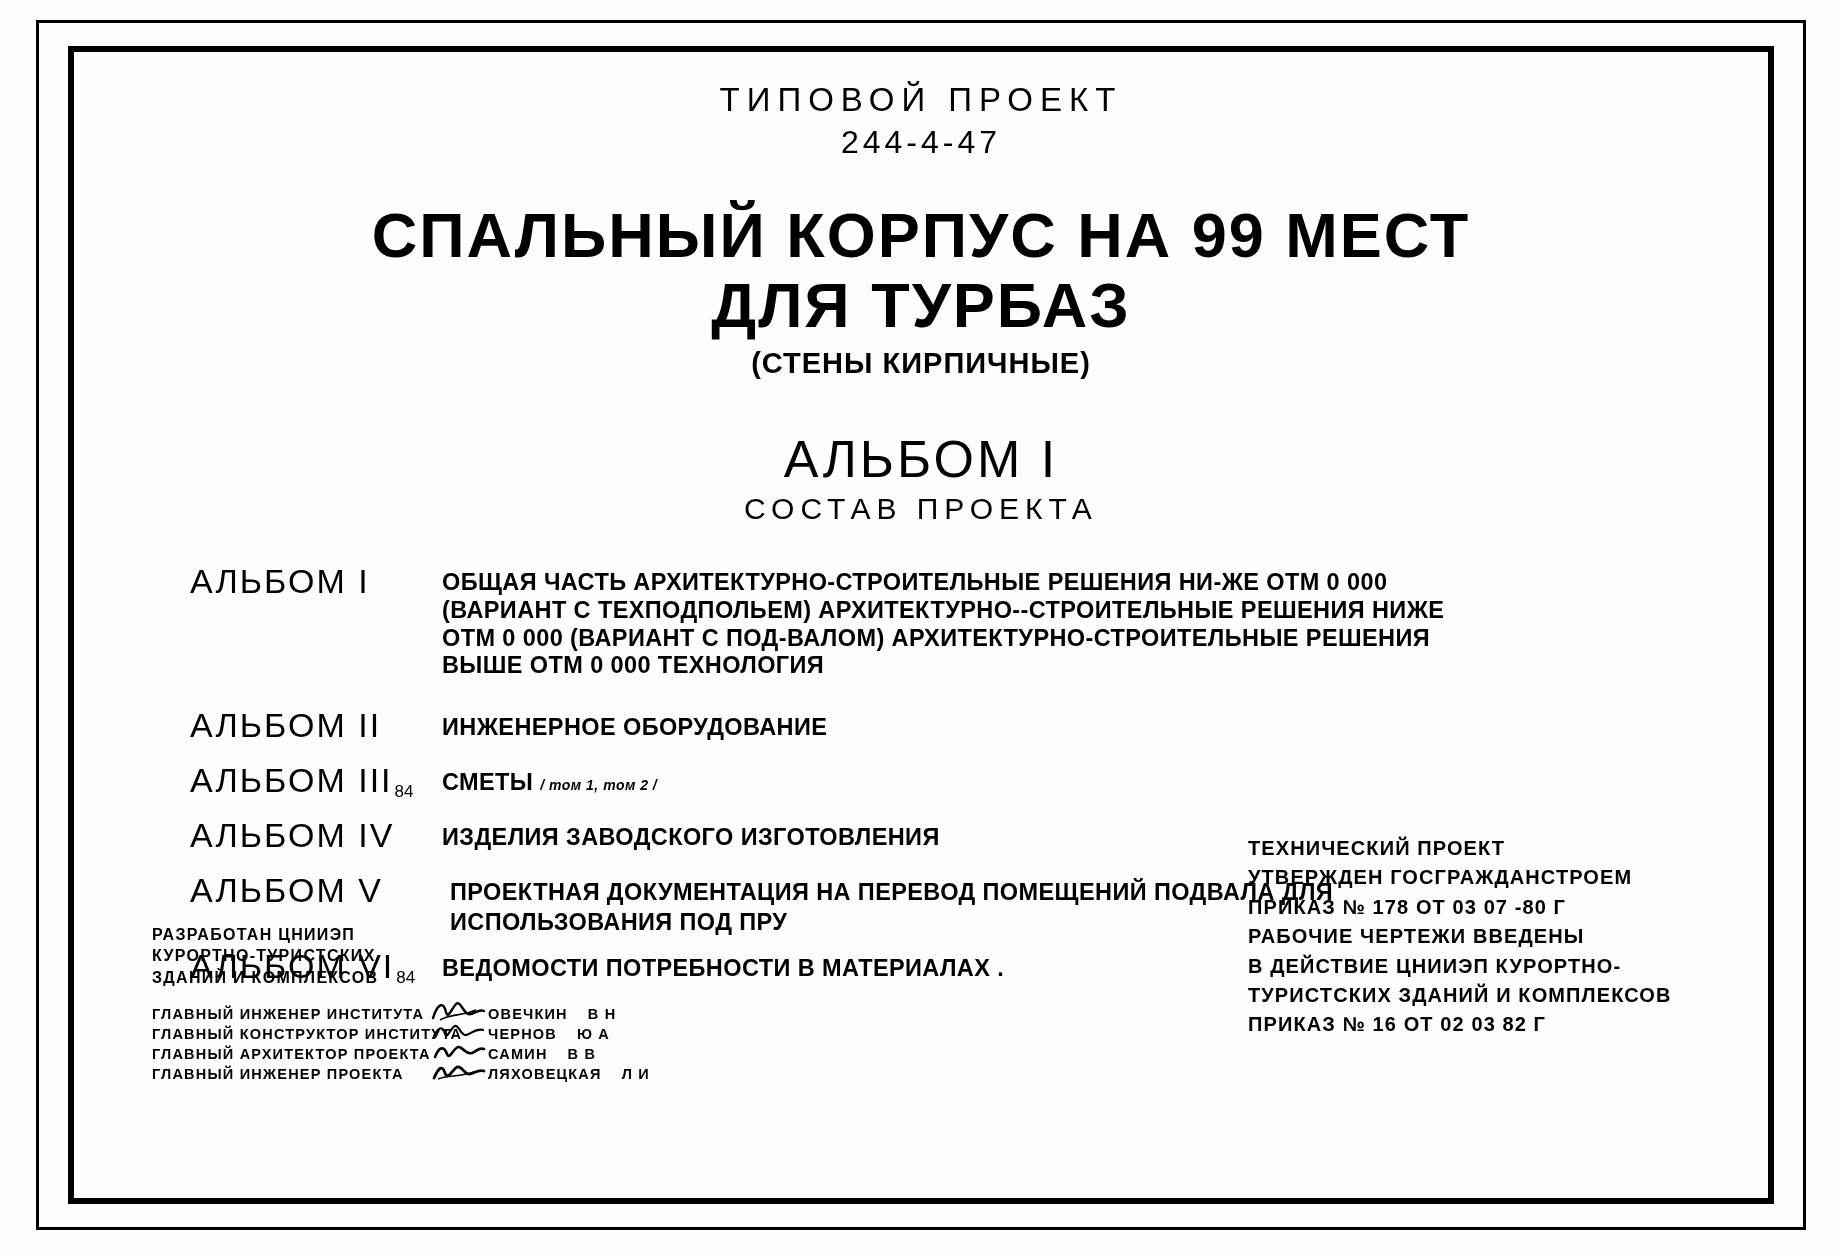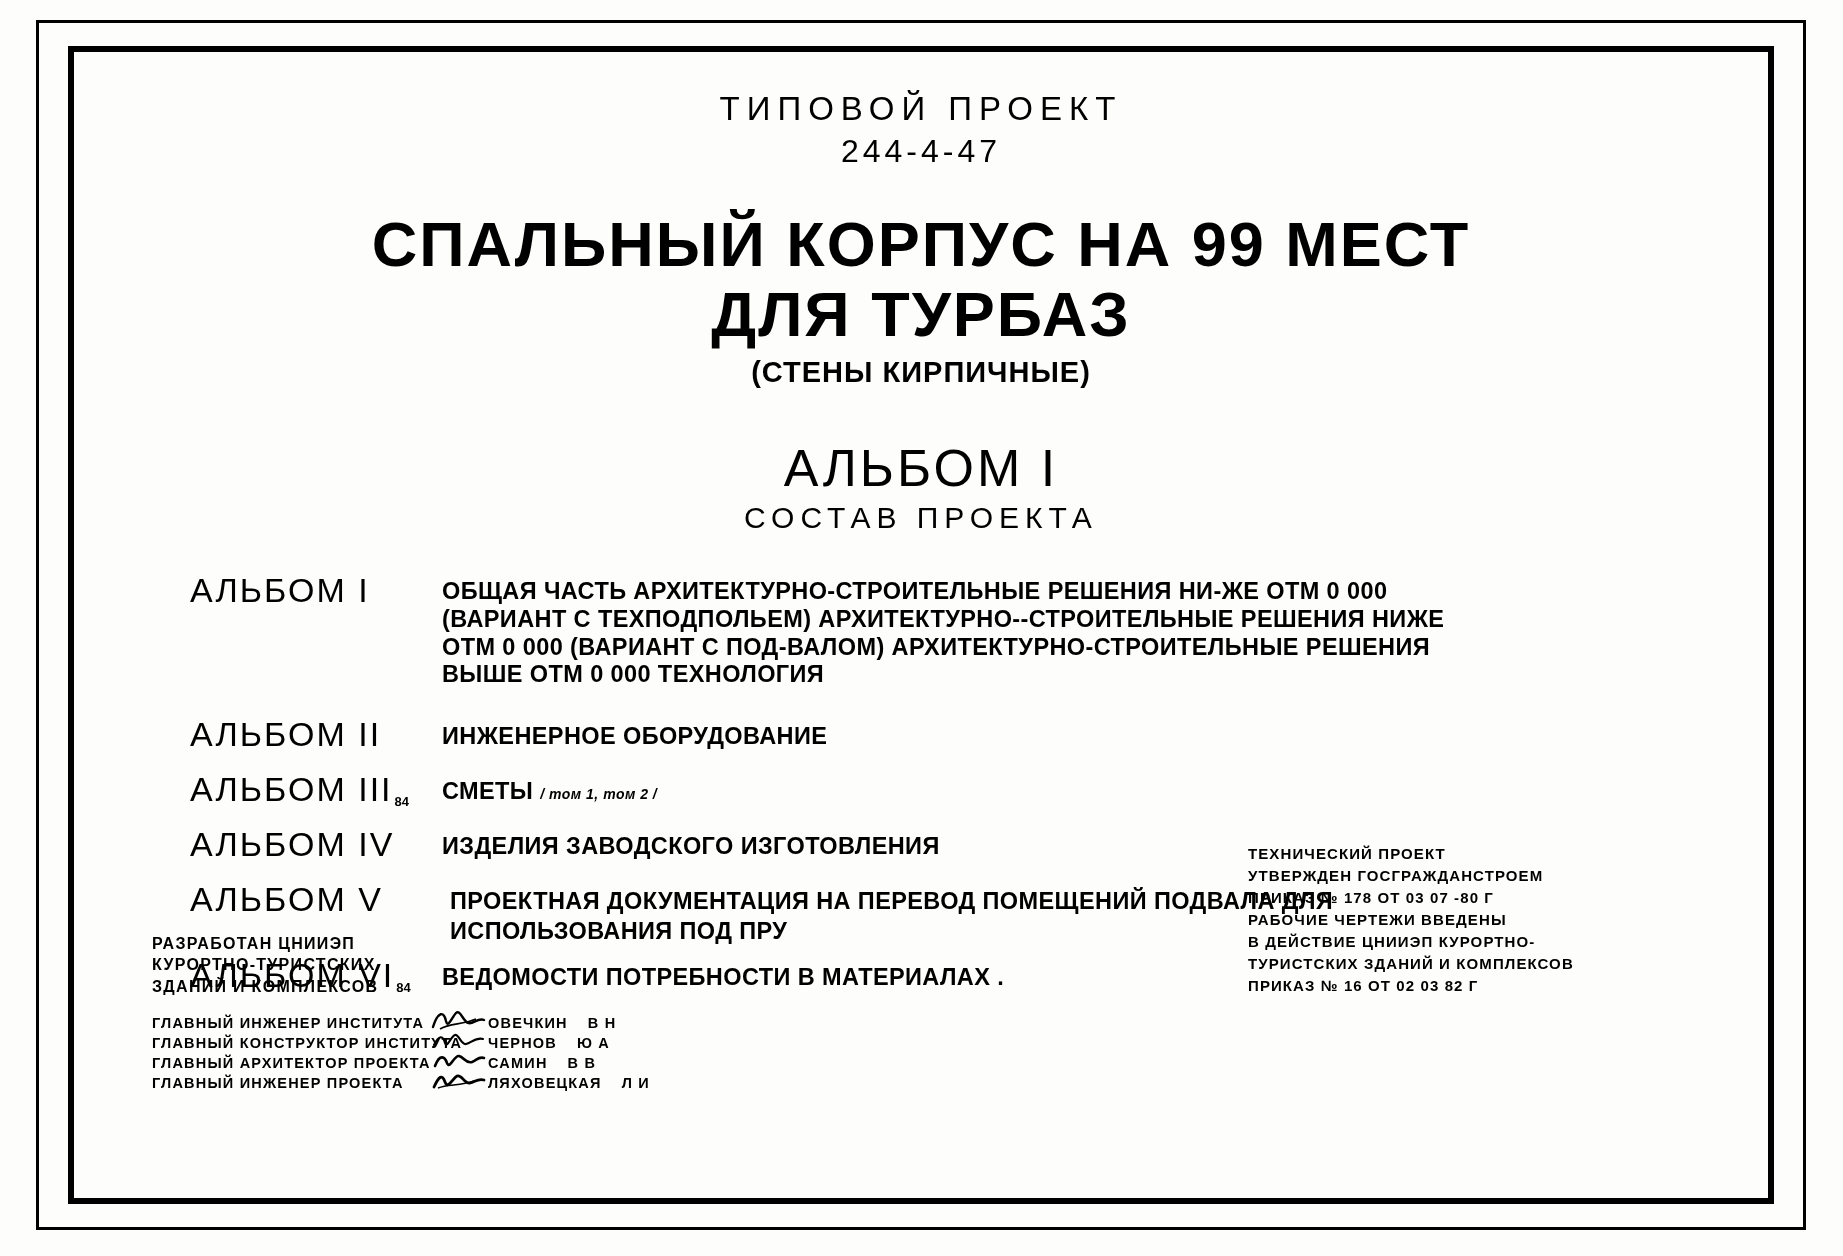--- a/index.html
+++ b/index.html
@@ -37,21 +37,21 @@
     left: 68px;
     top: 46px;
     width: 1706px;
     height: 1158px;
     border: 6px solid #000;
     box-sizing: border-box;
   }
   .content {
     position: absolute;
     left: 74px;
-    top: 61px;
+    top: 52px;
     width: 1694px;
     height: 898px;
   }
 
   
   .hdr {
     text-align: center;
     margin-top: 28px;
   }
   .hdr .l1 {
@@ -115,27 +115,27 @@
     width: 290px;
     flex: 0 0 290px;
     font-size: 34px;
     letter-spacing: 2px;
     text-align: left;
     padding-left: 38px;
     box-sizing: border-box;
     white-space: nowrap;
   }
   .toc-label .sup {
-    font-size: 13px;
+    font-size: 17px;
     letter-spacing: 0;
     vertical-align: baseline;
     position: relative;
     top: 5px;
     left: 2px;
-    font-weight: bold;
+    font-weight: normal;
   }
   .toc-desc {
     flex: 1;
     font-size: 23.5px;
     font-weight: bold;
     letter-spacing: 0.4px;
     line-height: 1.21;
     padding-top: 7px;
   }
   .toc-desc .ital {
@@ -191,21 +191,21 @@
     margin-left: 14px;
     padding-left: 6px;
   }
 
   
   .approval {
     position: absolute;
     right: 0px;
     top: 782px;
     width: 520px;
-    font-size: 15px;
+    font-size: 20px;
     font-weight: bold;
     letter-spacing: 1.1px;
     line-height: 1.47;
     text-align: left;
   }
   .approval div { white-space: nowrap; }
 </style>
 </head>
 <body>
 

